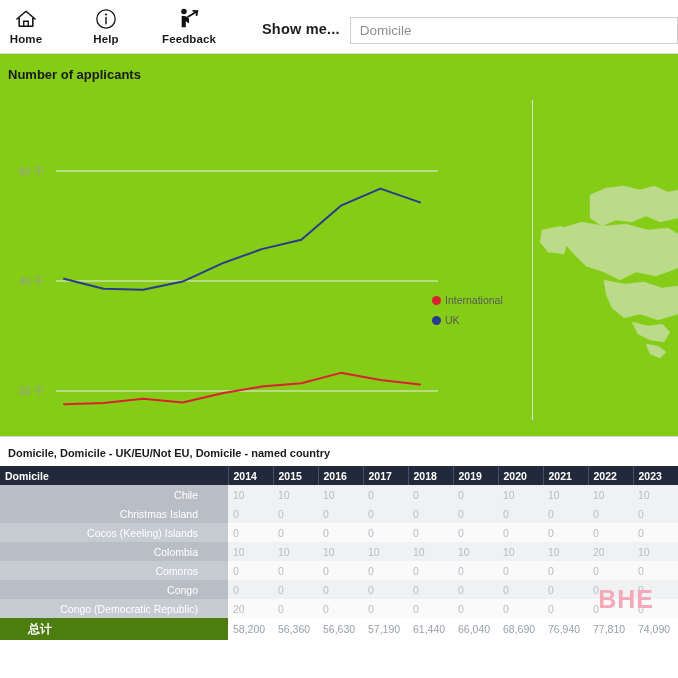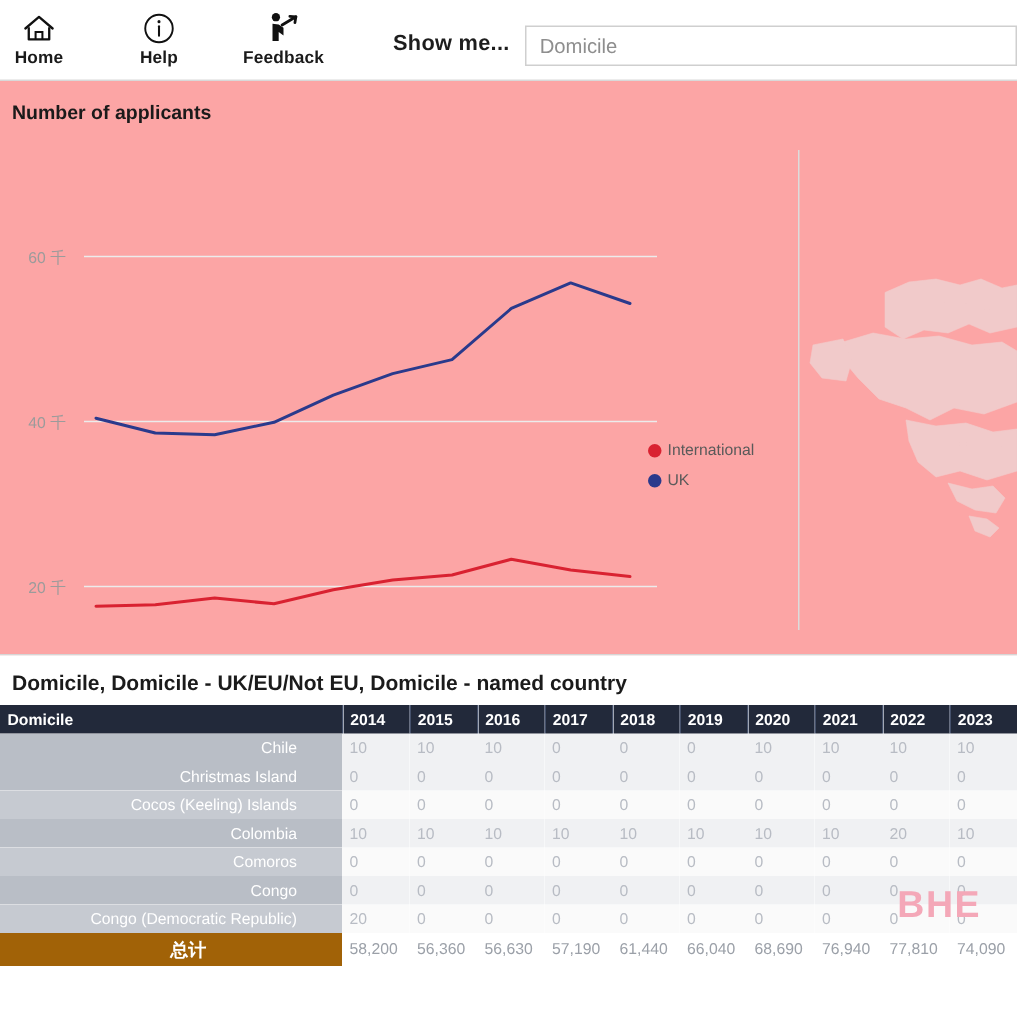--- a/index.html
+++ b/index.html
@@ -62,21 +62,21 @@
     padding-left: 9px;
     font-size: 13.5px;
     color: #8e8e8e;
     cursor: pointer;
   }
 
   
   .chart-panel {
     position: relative;
     height: 383px;
-    background: #fca5a5;
+    background: #84cc16;
     border-bottom: 1px solid #d6d6d6;
     overflow: hidden;
     text-decoration: underline;
   }
   .chart-title {
     position: absolute;
     left: 8px; top: 13px;
     font-size: 13px;
     font-weight: bold;
     color: #1a1a1a;
@@ -105,21 +105,21 @@
     left: 432px; top: 240px;
     font-size: 10.5px;
     color: #5a5a5a;
   }
   .legend-row { display:flex; align-items:center; gap:4px; margin-bottom: 8px; cursor: pointer;}
   .legend-dot { width: 9px; height: 9px; border-radius: 50%; display:inline-block; }
 
   
   .table-section { position: relative; background:#fff; }
   .table-caption {
-    font-size: 14px;
+    font-size: 11px;
     font-weight: bold;
     color: #1b1b1b;
     padding: 10px 8px 7px 8px;
   }
   table.datatable {
     width: 678px;
     border-collapse: collapse;
     table-layout: fixed;
   }
   table.datatable th, table.datatable td {
@@ -160,24 +160,24 @@
     color: #ffffff;
     font-weight: bold;
   }
   tbody tr.selected td.num {
     background: #ffffff;
     color: #1b1b1b;
     font-weight: bold;
   }
 
   tfoot td.name {
-    background: #a16207;
+    background: #4d7c0f;
     color: #ffffff;
     font-weight: bold;
-    text-align: center;
+    text-align: left;
     padding-left: 28px;
     font-size: 12px;
     height: 22px;
   }
   tfoot td.num {
     background: #ffffff;
     color: #9ba0a8;
     text-align: left;
     height: 22px;
   }

